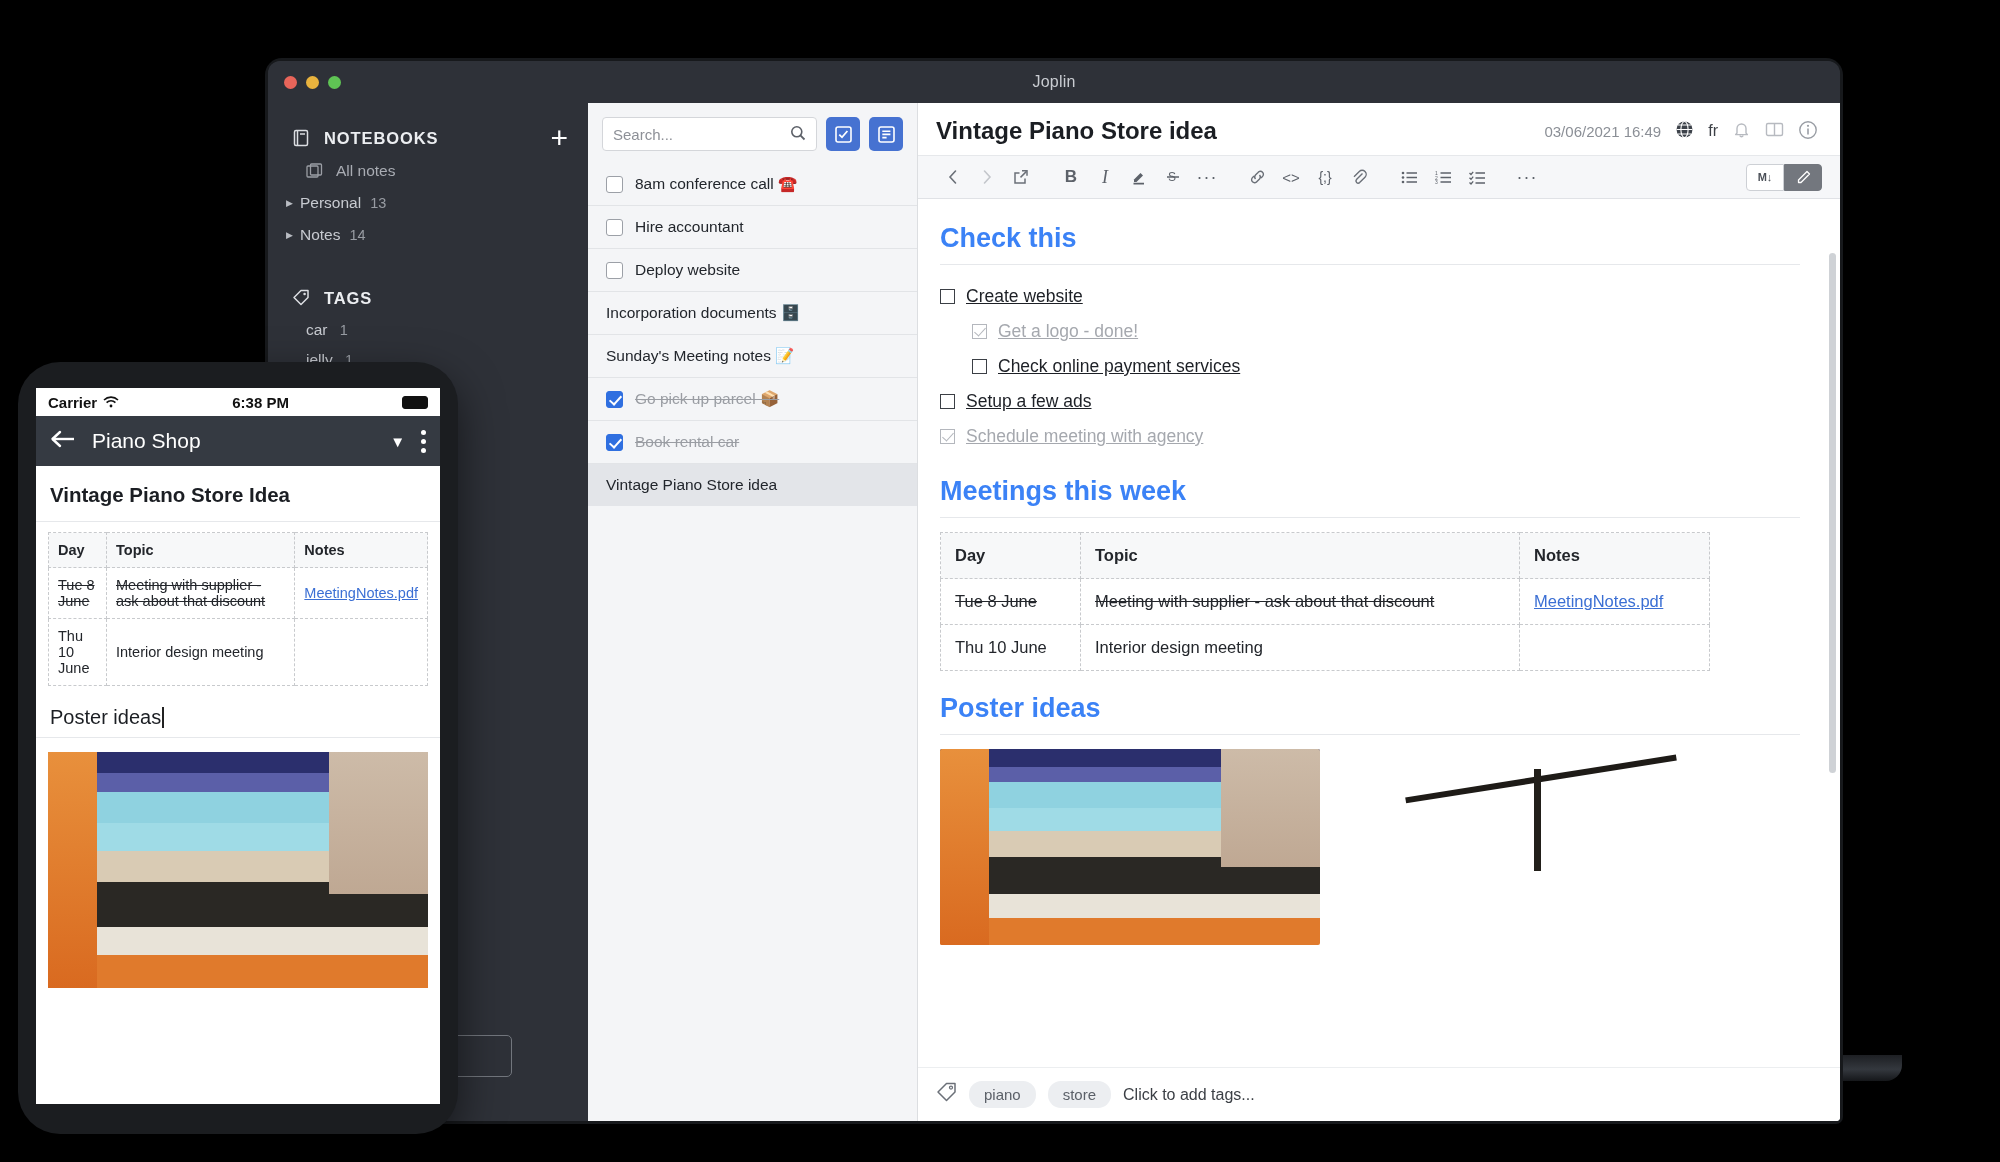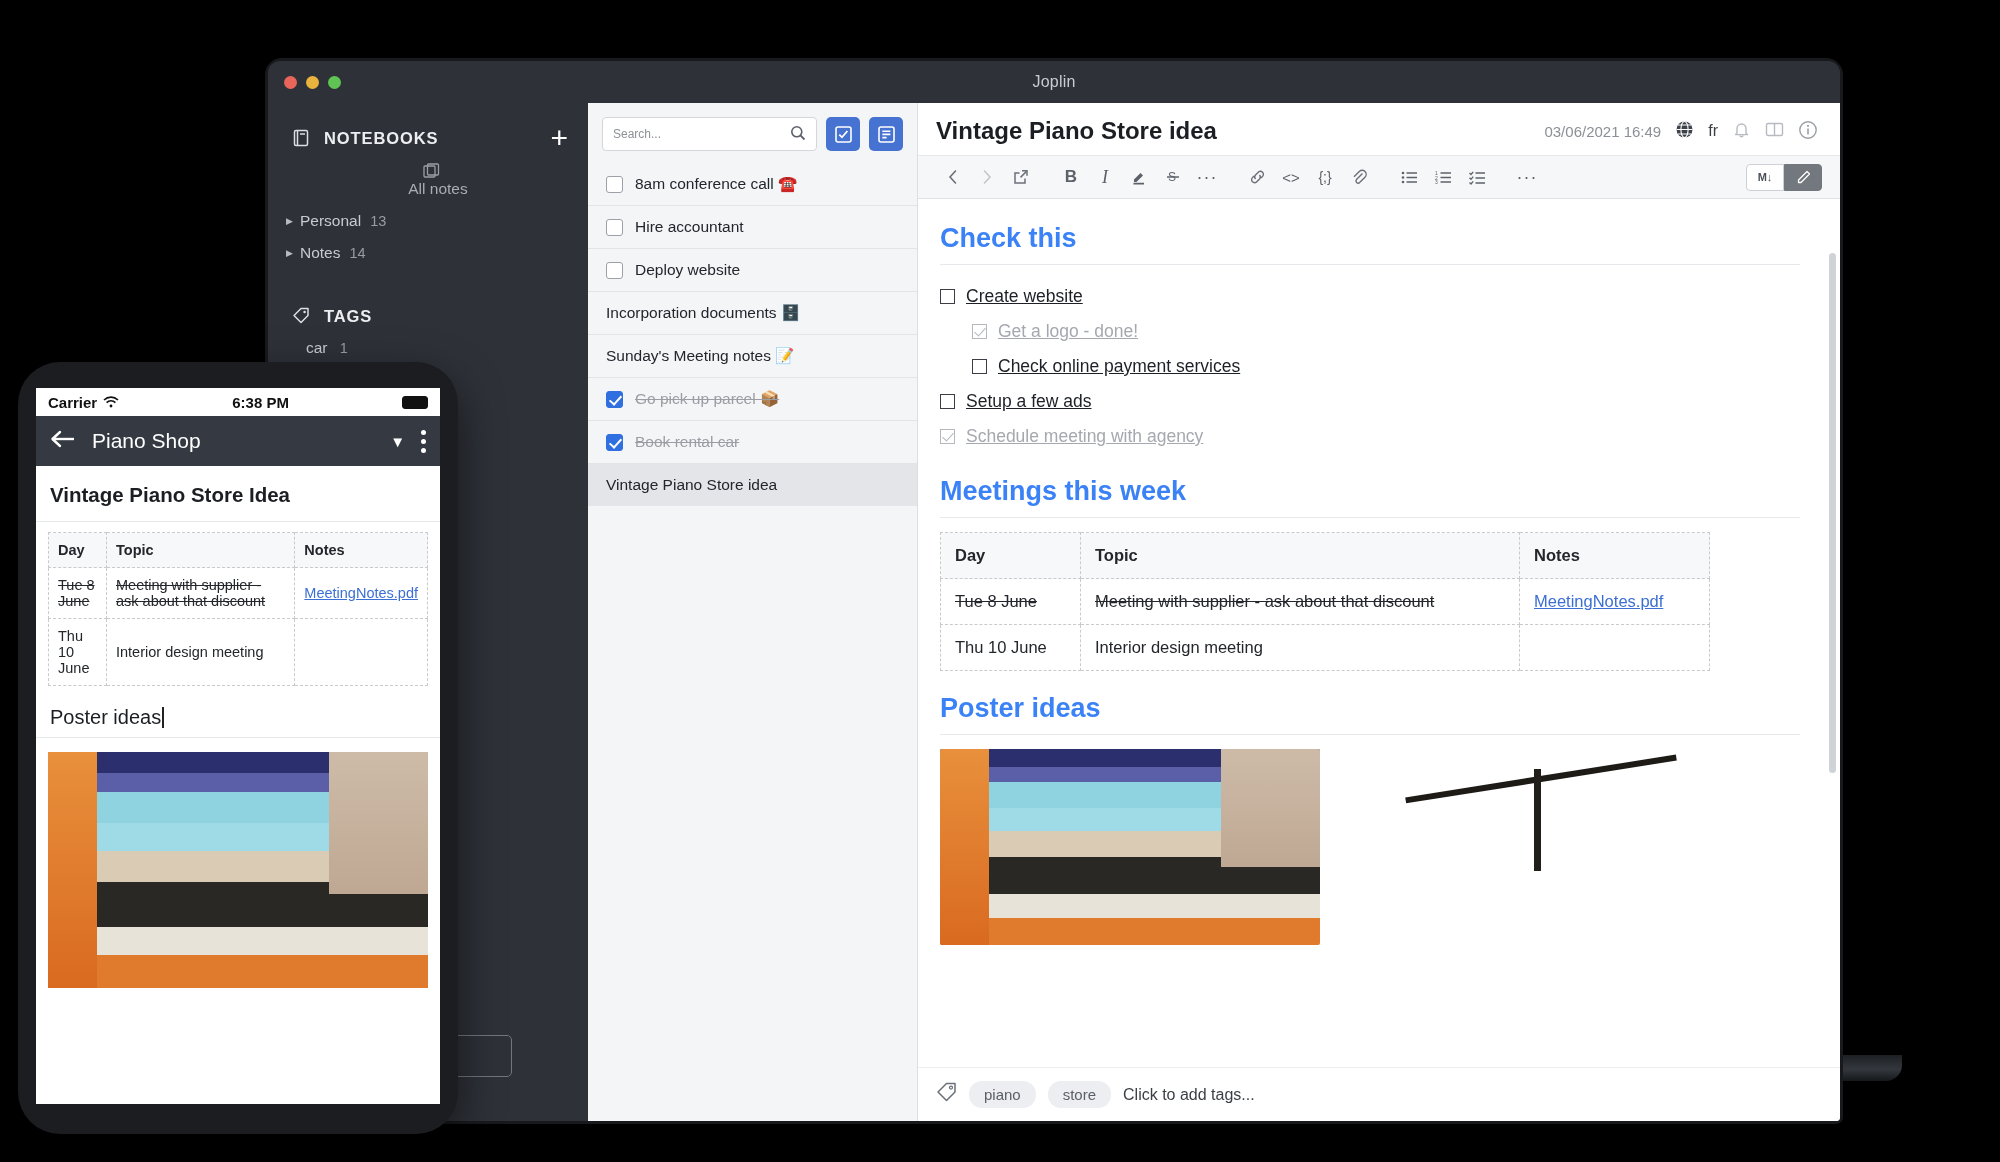--- a/index.html
+++ b/index.html
@@ -47,39 +47,39 @@
   
   .sidebar { width: 320px; background: #2e3138; color: #d8dade; padding: 14px 0 0 0; flex:none; position:relative; }
   .sb-head { display: flex; align-items: center; padding: 10px 18px 6px 22px; }
   .sb-head .ico { width: 22px; height: 22px; margin-right: 12px; display:flex; align-items:center; justify-content:center; }
   .sb-head .t { font-weight: bold; font-size: 16.5px; letter-spacing: .9px; color: #eceef1; }
   .sb-plus { position: absolute; right: 20px; font-size: 30px; line-height: 20px; color: #fff; font-weight: 300; cursor: pointer; }
   .sb-row { display:flex; align-items:center; padding: 7px 18px 7px 34px; font-size: 15.5px; color: #c7cad0; cursor: pointer; }
   .sb-row .arrow { width: 14px; margin-left: -16px; font-size: 9px; color: #b9bcc2; }
   .sb-row .nico { width: 20px; height: 18px; margin-right: 10px; display:flex; align-items:center; }
   .sb-row .cnt { margin-left: 9px; color: #989ca3; font-size: 14.5px; }
-  .sb-row.allnotes { color: #a9acb3; padding-left: 38px; flex-direction: column; }
+  .sb-row.allnotes { color: #a9acb3; padding-left: 38px; }
   .sb-gap { height: 26px; }
   .sb-tag { padding: 6px 18px 6px 38px; font-size: 15.5px; color: #c7cad0; cursor:pointer; }
   .sb-tag .cnt { margin-left: 8px; color: #989ca3; font-size: 14.5px; }
   .sync-btn {
     position: absolute; left: 44px; bottom: 44px; width: 200px; height: 42px;
     border: 1px solid #72767d; border-radius: 5px; color: #d8dade;
     display: flex; align-items: center; padding-left: 14px; font-size: 15px;
     background: transparent;
   }
 
   
   .notelist { width: 330px; background: #f4f5f7; border-right: 1px solid #dcdee1; flex:none; }
   .searchbar { display:flex; align-items:center; gap: 9px; padding: 14px 14px 12px 14px; }
   .searchbox {
     flex: 1; height: 34px; background: #fff; border: 1px solid #d4d6da; border-radius: 4px;
     display: flex; align-items: center; padding: 0 10px; justify-content: space-between;
   }
-  .searchbox span { color: #8d9097; font-size: 12px; }
+  .searchbox span { color: #8d9097; font-size: 15px; }
   .sq-btn { width: 34px; height: 34px; border-radius: 5px; background: #4672d1; display:flex; align-items:center; justify-content:center; cursor:pointer; }
   .note-item {
     display: flex; align-items: center; gap: 12px;
     padding: 12px 14px 12px 18px; font-size: 15.5px; color: #22262c;
     border-bottom: 1px solid #e2e4e7; cursor: pointer; min-height: 42px;
   }
   .note-item.sel { background: #e3e5e9; border-bottom: none; }
   .note-item.done span.txt { color: #9a9da3; text-decoration: line-through; }
   .cbx { width: 17px; height: 17px; border: 1.6px solid #9ca0a7; border-radius: 3px; background: #fff; flex:none; }
   .cbx.on { background: #2f6fe0; border-color: #2f6fe0; position: relative; }

